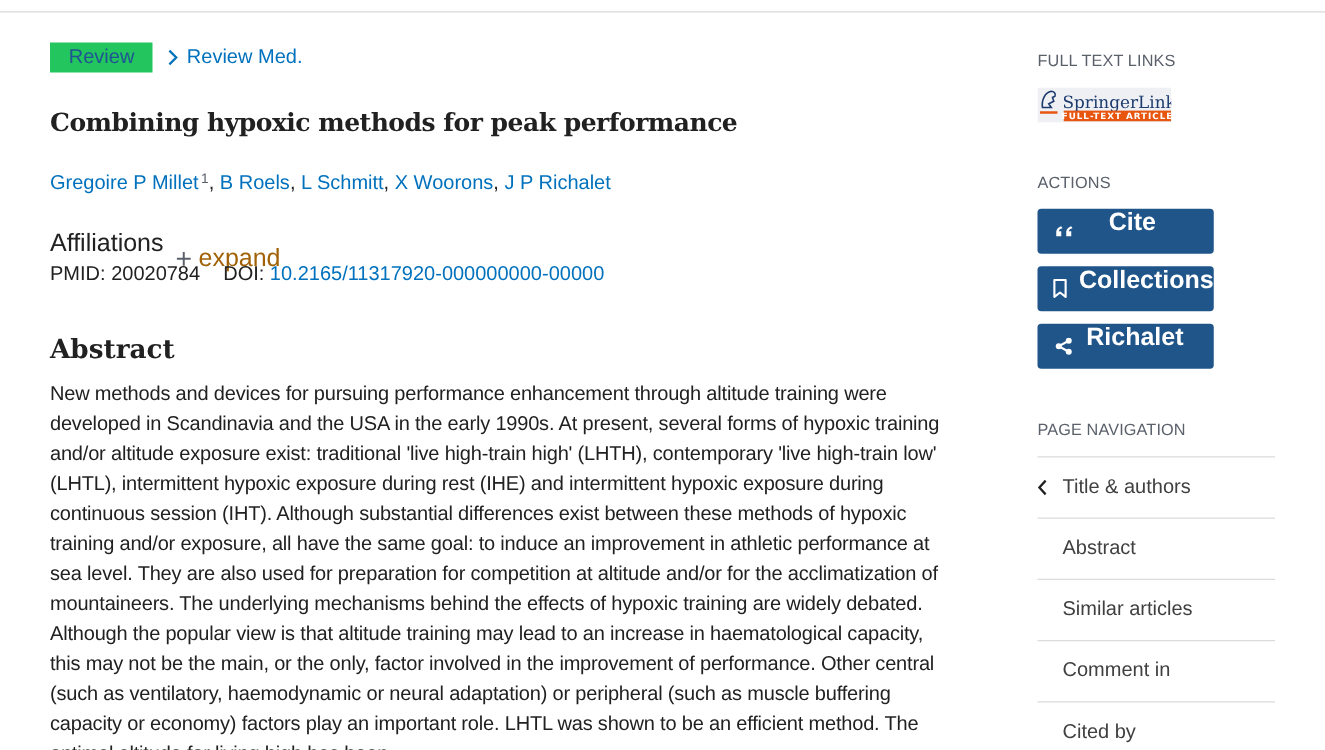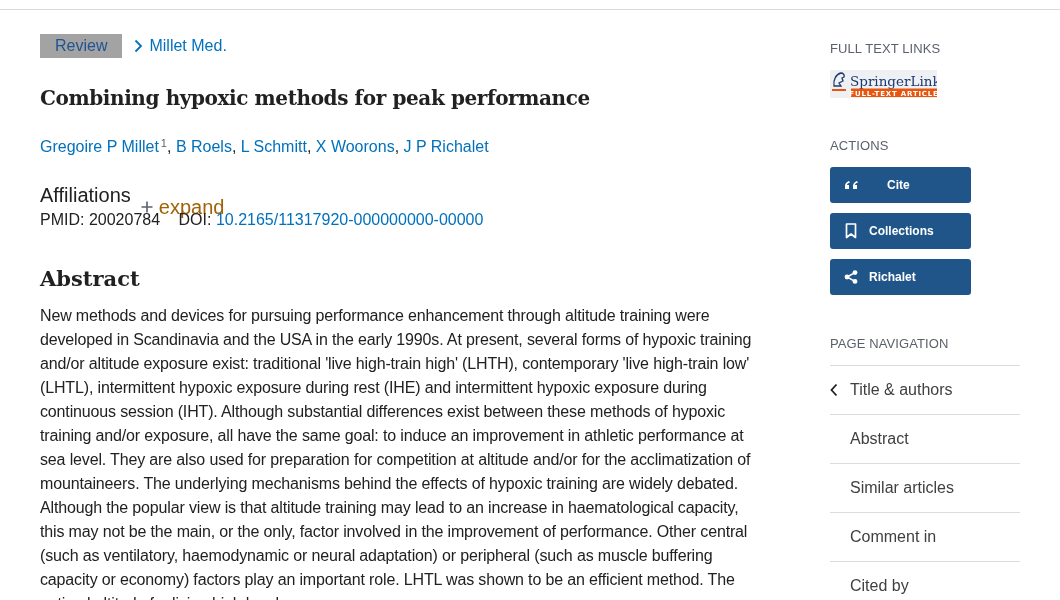--- a/index.html
+++ b/index.html
@@ -15,21 +15,21 @@
     }
     .main {
       position: absolute; left: 40px; top: 10px; width: 725px;
     }
     .article-source {
       position: absolute; top: 24px; left: 0; white-space: nowrap;
       font-size: 16px; line-height: 24px; color: #404040;
       display: flex; align-items: center;
     }
     .pub-type {
-      display: inline-block; background: #a3a3a3; color: #205493;
+      display: inline-block; background: #22c55e; color: #205493;
       padding: 0 15px; height: 24px; line-height: 24px; margin-right: 12px;
       font-size: 16px;
     }
     .journal-chev { color: #0071bc; font-size: 16px; margin-right: 6px; display:inline-flex; align-items:center; }
     .journal-link { color: #0071bc; text-decoration: none; margin-right: 5px; }
     .cit { color: #404040; }
 
     .title {
       position: absolute; top: 70px; left: 0;
       font-family: "DejaVu Serif", serif; font-weight: bold;
@@ -77,21 +77,21 @@
       color: #5b616b; text-transform: uppercase; letter-spacing: 0.1px;
       white-space: nowrap;
     }
     .springer {
       position: absolute; left: 0; top: 60px; width: 102px; height: 28px;
       display: block;
     }
     .btn {
       position: absolute; left: 0; width: 141px; height: 36px;
       background: #20558a; color: #ffffff; border-radius: 3px;
-      display: flex; align-items: center; font-weight: bold; font-size: 12px;
+      display: flex; font-weight: bold; font-size: 20px;
       padding-left: 12px; cursor: pointer;
     }
     .btn .ico { width: 18px; display: inline-flex; justify-content: center; align-items: center; margin-right: 9px; }
     .btn.cite .lbl { margin-left: 18px; }
 
     .nav-list { position: absolute; left: 0; top: 355px; width: 190px; }
     .nav-item {
       height: 49px; border-top: 1px solid #dcdcdc;
       display: flex; align-items: center; font-size: 16px; color: #404040;
       padding-left: 20px; position: relative; cursor: pointer;
@@ -104,21 +104,21 @@
 <div class="top-rule"></div>
 
 <div class="main">
   <div class="article-source">
     <span class="pub-type">Review</span>
     <span class="journal-chev">
       <svg width="9" height="14" viewBox="0 0 9 14">
           <path d="M1.5 1.5 L7 7 L1.5 12.5" fill="none" stroke="#0071bc" stroke-width="1.8"></path>
         </svg>
     </span>
-    <a class="journal-link" href="#">Millet Med.</a>
+    <a class="journal-link" href="#">Review Med.</a>
   </div>
 
   <h1 class="title">Combining hypoxic methods for peak performance</h1>
 
   <div class="authors">
     <a href="#">Gregoire P Millet</a><sup>1</sup><span class="sep">, </span><a href="#">B Roels</a><span class="sep">, </span><a href="#">L Schmitt</a><span class="sep">, </span><a href="#">X Woorons</a><span class="sep">, </span><a href="#">J P Richalet</a>
   </div>
 
   <div class="affil">
     <span>Affiliations</span>

